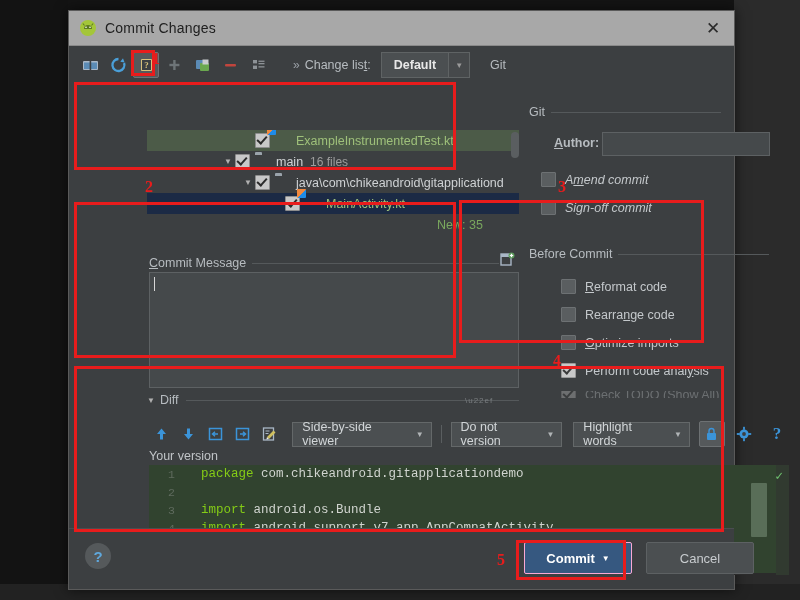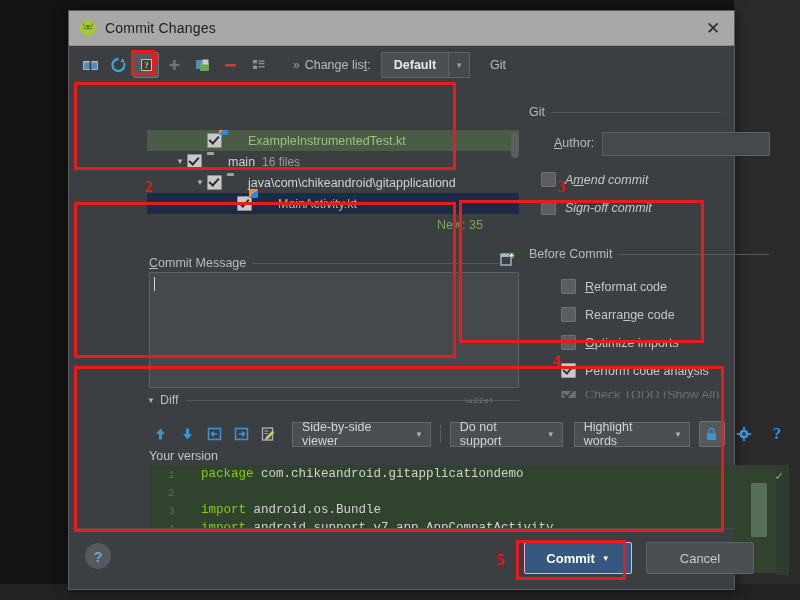--- a/index.html
+++ b/index.html
@@ -61,21 +61,21 @@
     display:flex;align-items:center;justify-content:center;
     color:#9a9a9a;font-size:8px;background:#46494b;
   }
   .git-label{color:#b7bcc0;font-size:12.5px;margin-left:18px;}
 
   
   .tree{
     position:absolute;left:78px;top:84px;width:372px;height:84px;
     background:#3c3f41;overflow:hidden;
   }
-  .row{height:21px;display:flex;align-items:center;font-size:12.5px;white-space:nowrap;}
+  .row{height:21px;display:flex;align-items:center;font-size:12.5px;white-space:nowrap;padding-left:48px;}
   .row.sel-green{background:#4c5b48;}
   .row.sel-blue{background:#1b2a45;}
   .ind{display:inline-block;}
   .tri{width:14px;color:#b0b0b0;font-size:8px;text-align:center;flex:0 0 14px;}
   .cbx{
     width:13px;height:13px;flex:0 0 13px;background:#c8c8c8;border:1px solid #8d8d8d;
     margin-right:5px;position:relative;border-radius:1px;
   }
   .cbx.checked:after{
     content:"";position:absolute;left:3px;top:0px;width:4px;height:8px;
@@ -298,21 +298,21 @@
         <span class="tname green">MainActivity.kt</span>
       </div>
       <div class="tree-sb"></div>
     </div>
     <div class="tree-status" style="left:368px;top:172px;right:auto">New: 35</div>
 
     <div class="gbox" style="left:460px;top:66px;width:192px;height:118px;">
       <div class="line"></div>
       <div class="legend">Git</div>
     </div>
-    <div style="position:absolute;left:485px;top:90px;" class="lbl"><u>A</u>uthor:</div>
+    <div style="position:absolute;left:485px;top:90px;font-weight:bold;" class="lbl"><u>A</u>uthor:</div>
     <div class="txtinput" style="position:absolute;left:533px;top:86px;width:166px;"></div>
     <div style="position:absolute;left:472px;top:126px;font-style:italic;">
       <div class="ck">
         <span class="box"></span>
         <span class="t">A<u>m</u>end commit</span>
       </div>
       <div class="ck">
         <span class="box"></span>
         <span class="t">Sign-off commit</span>
       </div>
@@ -397,21 +397,21 @@
           <path d="M6 11l-.6 2.6 2.6-.6z" fill="#e8e8e8"></path>
           <path d="M4.5 5h4M4.5 7.5h3" stroke="#a9b7c6" stroke-width="1"></path>
         </svg>
       </span>
       <span class="dcombo" style="margin-left:8px;">
         <span>Side-by-side viewer</span>
         <span class="ar">▼</span>
       </span>
       <span class="dsep"></span>
       <span class="dcombo">
-        <span>Do not support</span>
+        <span>Do not version</span>
         <span class="ar">▼</span>
       </span>
       <span class="dcombo" style="margin-left:8px;">
         <span>Highlight words</span>
         <span class="ar">▼</span>
       </span>
       <span class="dtb-btn" style="margin-left:6px;background:#55595b;border:1px solid #6d7173;border-radius:2px;">
         <svg width="13" height="14" viewBox="0 0 13 14">
           <rect x="2" y="6" width="9" height="7" fill="#3b94d9" rx="1"></rect>
           <path d="M4 6V4a2.5 2.5 0 0 1 5 0v2" stroke="#3b94d9" stroke-width="1.4" fill="none"></path>

